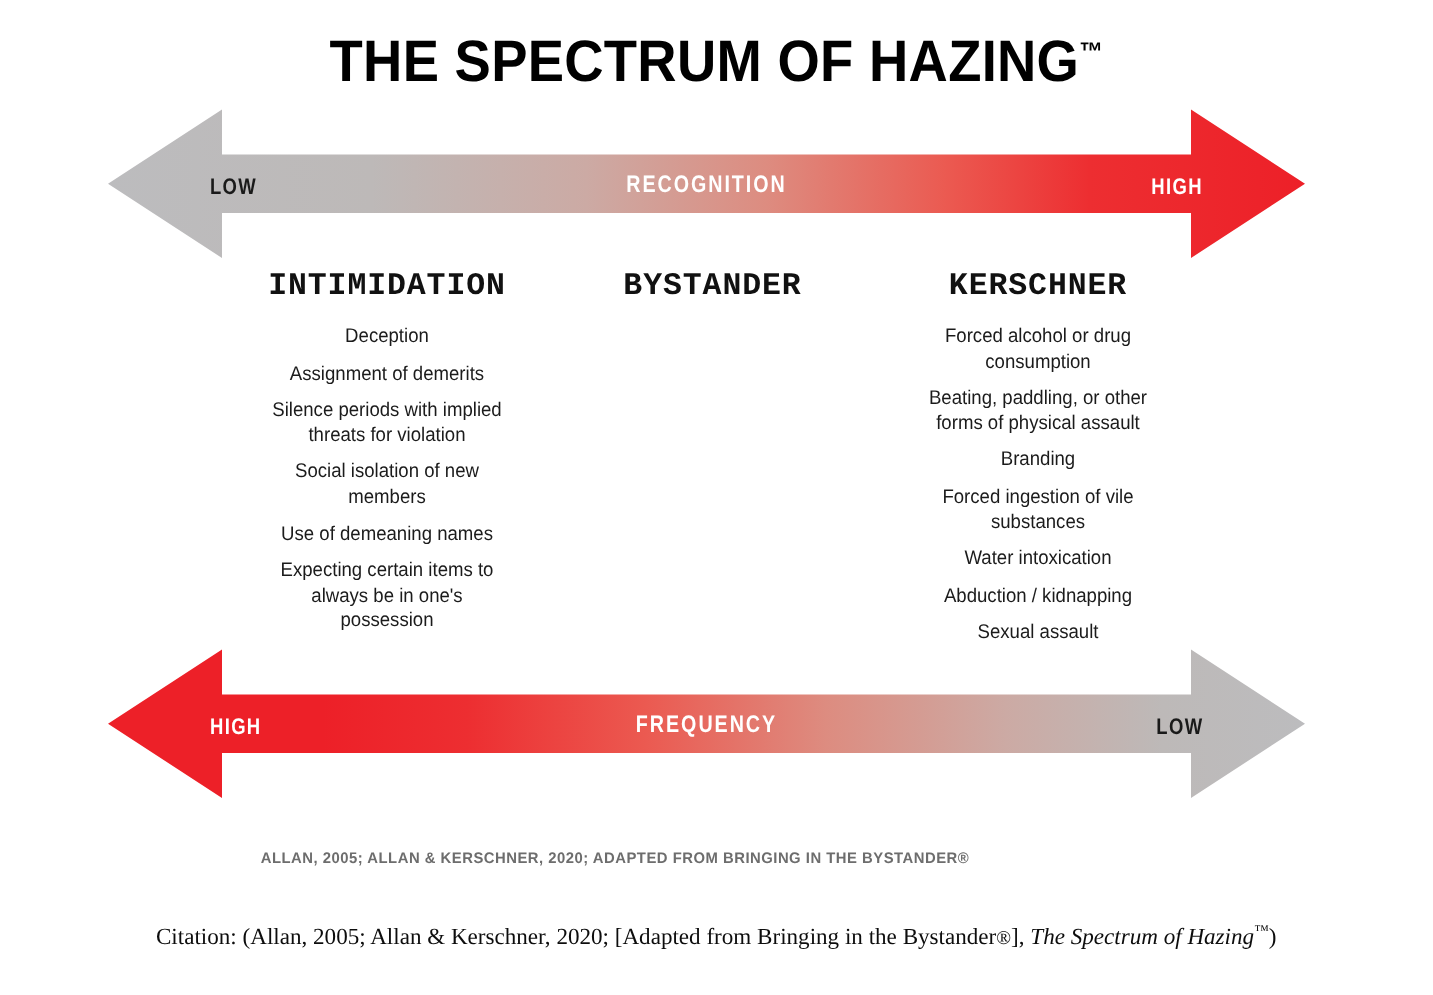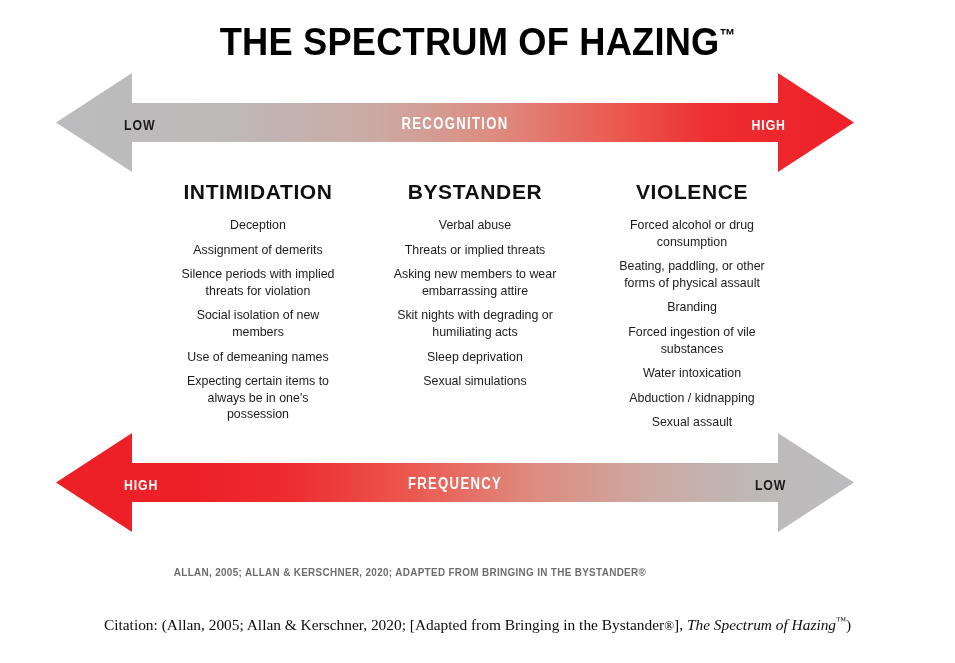--- a/index.html
+++ b/index.html
@@ -41,21 +41,21 @@
   }
   .title .tm {
     font-size: 17px;
     vertical-align: super;
     letter-spacing: 0;
   }
 
   
   .arrow-wrap {
     position: absolute;
-    left: 46px;
+    left: 62px;
     width: 818px;
     height: 108px;
   }
   #arrow-top { top: 70px; }
   #arrow-bottom { top: 430px; }
   .arrow-wrap svg {
     display: block;
     width: 818px;
     height: 108px;
   }
@@ -99,21 +99,21 @@
     width: 630px;
     display: flex;
     justify-content: space-between;
     align-items: flex-start;
   }
   .column {
     width: 196px;
     text-align: center;
   }
   .col-heading {
-    font-family: Liberation Sans, sans-serif;
+    font-family: Liberation Mono, monospace;
     font-weight: bold;
     font-size: 21px;
     letter-spacing: 0.6px;
     color: #111111;
     margin-bottom: 13px;
     white-space: nowrap;
   }
   .col-items {
     list-style: none;
     margin: 11px;
@@ -206,32 +206,24 @@
         <li>Assignment of demerits</li>
         <li>Silence periods with implied threats for violation</li>
         <li>Social isolation of new members</li>
         <li>Use of demeaning names</li>
         <li>Expecting certain items to always be in one's possession</li>
       </ul>
     </div>
 
     <div class="column">
       <div class="col-heading">BYSTANDER</div>
-      <ul class="col-items">
-        <li>Verbal abuse</li>
-        <li>Threats or implied threats</li>
-        <li>Asking new members to wear embarrassing attire</li>
-        <li>Skit nights with degrading or humiliating acts</li>
-        <li>Sleep deprivation</li>
-        <li>Sexual simulations</li>
-      </ul>
     </div>
 
     <div class="column">
-      <div class="col-heading">VIOLENCE</div>
+      <div class="col-heading">KERSCHNER</div>
       <ul class="col-items">
         <li>Forced alcohol or drug consumption</li>
         <li>Beating, paddling, or other forms of physical assault</li>
         <li>Branding</li>
         <li>Forced ingestion of vile substances</li>
         <li>Water intoxication</li>
         <li>Abduction / kidnapping</li>
         <li>Sexual assault</li>
       </ul>
     </div>

